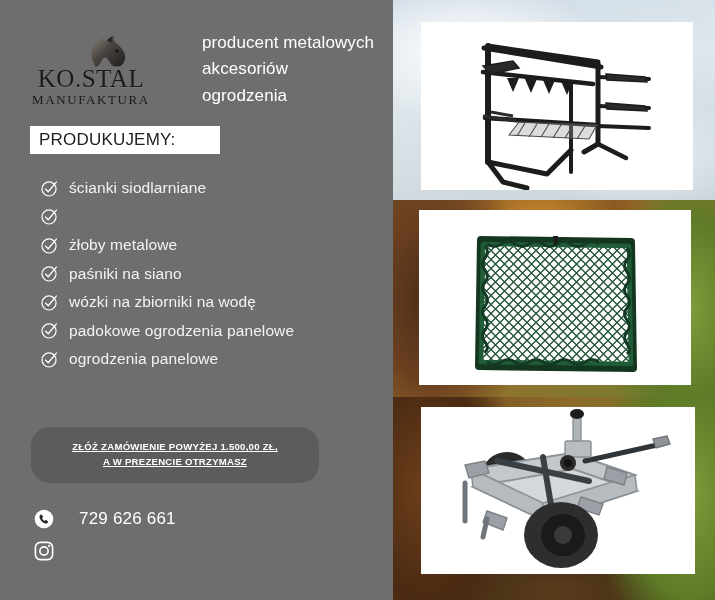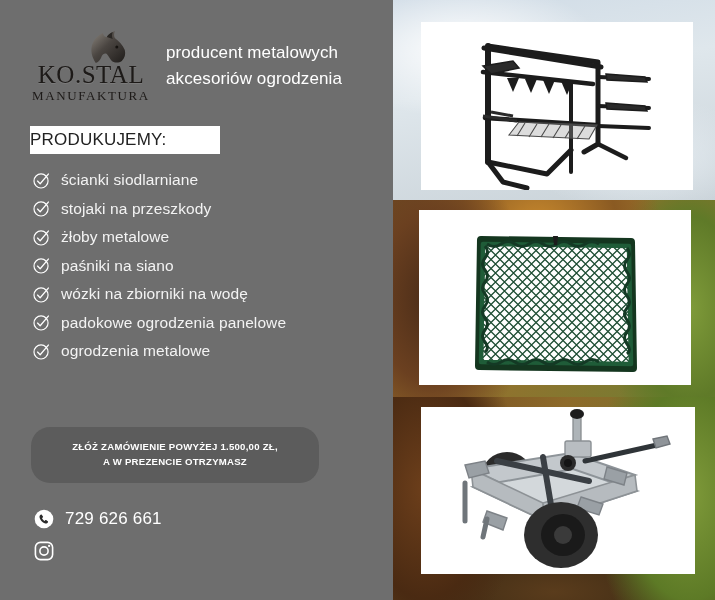--- a/index.html
+++ b/index.html
@@ -74,46 +74,48 @@
     line-height: 1;
     margin-top: 2px;
   }
 
   .headline {
     color: #ffffff;
     font-size: 17px;
     line-height: 1.55;
     font-weight: 400;
     letter-spacing: 0.1px;
+    margin-left: 36px;
   }
   .headline span { display: block; }
 
   .produkujemy-box {
     position: absolute;
     left: 30px;
     top: 126px;
     width: 190px;
     height: 28px;
     background: #ffffff;
     display: flex;
     align-items: center;
+    padding-left: 9px;
     box-sizing: border-box;
   }
   .produkujemy-box .txt {
     color: #222222;
     font-size: 17px;
     letter-spacing: 0.2px;
   }
 
   .feature-list {
     position: absolute;
     left: 32px;
     top: 166px;
     width: 350px;
-    margin: 0;
+    margin: 8px;
     padding: 0;
     list-style: none;
   }
   .feature-item {
     display: flex;
     align-items: center;
     gap: 10px;
     height: 28.5px;
   }
   .check-icon {
@@ -154,32 +156,33 @@
     box-sizing: border-box;
   }
   .promo-line {
     color: #ffffff;
     font-size: 9.6px;
     font-weight: bold;
     letter-spacing: 0.25px;
     line-height: 1.55;
     text-align: center;
     white-space: nowrap;
+    text-decoration: underline;
   }
 
   .contact {
     position: absolute;
     left: 33px;
     top: 503px;
     width: 330px;
   }
   .contact-row {
     display: flex;
     align-items: center;
-    gap: 10px;
+    gap: 24px;
     height: 32px;
   }
   .contact-icon {
     flex: 0 0 22px;
     width: 22px;
     height: 22px;
     display: block;
   }
   .contact-text {
     color: #ffffff;
@@ -287,21 +290,20 @@
           <circle cx="9.5" cy="10.5" r="7.4" fill="none" stroke="#ffffff" stroke-width="1.25"></circle>
           <path d="M5.8 10.6 L8.6 13.4 L17.2 3.2" fill="none" stroke="#ffffff" stroke-width="1.35" stroke-linecap="round" stroke-linejoin="round"></path>
         </svg>
         <span class="feature-label">ścianki siodlarniane</span>
       </li>
       <li class="feature-item">
         <svg class="check-icon" viewBox="0 0 20 20">
           <circle cx="9.5" cy="10.5" r="7.4" fill="none" stroke="#ffffff" stroke-width="1.25"></circle>
           <path d="M5.8 10.6 L8.6 13.4 L17.2 3.2" fill="none" stroke="#ffffff" stroke-width="1.35" stroke-linecap="round" stroke-linejoin="round"></path>
         </svg>
-        <span class="feature-label">stojaki na przeszkody</span>
       </li>
       <li class="feature-item">
         <svg class="check-icon" viewBox="0 0 20 20">
           <circle cx="9.5" cy="10.5" r="7.4" fill="none" stroke="#ffffff" stroke-width="1.25"></circle>
           <path d="M5.8 10.6 L8.6 13.4 L17.2 3.2" fill="none" stroke="#ffffff" stroke-width="1.35" stroke-linecap="round" stroke-linejoin="round"></path>
         </svg>
         <span class="feature-label">żłoby metalowe</span>
       </li>
       <li class="feature-item">
         <svg class="check-icon" viewBox="0 0 20 20">
@@ -322,21 +324,21 @@
           <circle cx="9.5" cy="10.5" r="7.4" fill="none" stroke="#ffffff" stroke-width="1.25"></circle>
           <path d="M5.8 10.6 L8.6 13.4 L17.2 3.2" fill="none" stroke="#ffffff" stroke-width="1.35" stroke-linecap="round" stroke-linejoin="round"></path>
         </svg>
         <span class="feature-label">padokowe ogrodzenia panelowe</span>
       </li>
       <li class="feature-item">
         <svg class="check-icon" viewBox="0 0 20 20">
           <circle cx="9.5" cy="10.5" r="7.4" fill="none" stroke="#ffffff" stroke-width="1.25"></circle>
           <path d="M5.8 10.6 L8.6 13.4 L17.2 3.2" fill="none" stroke="#ffffff" stroke-width="1.35" stroke-linecap="round" stroke-linejoin="round"></path>
         </svg>
-        <span class="feature-label">ogrodzenia metalowe</span>
+        <span class="feature-label">ogrodzenia panelowe</span>
       </li>
     </ul>
 
 
     <div class="promo-box">
       <div class="promo-line">ZŁÓŻ ZAMÓWIENIE POWYŻEJ 1.500,00 ZŁ,</div>
       <div class="promo-line">A W  PREZENCIE OTRZYMASZ</div>
     </div>
 
     <div class="contact">

